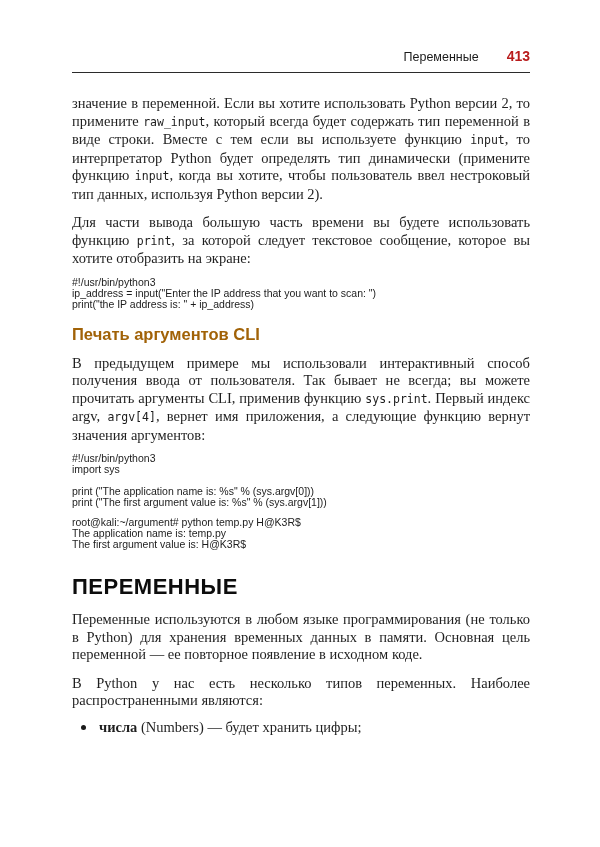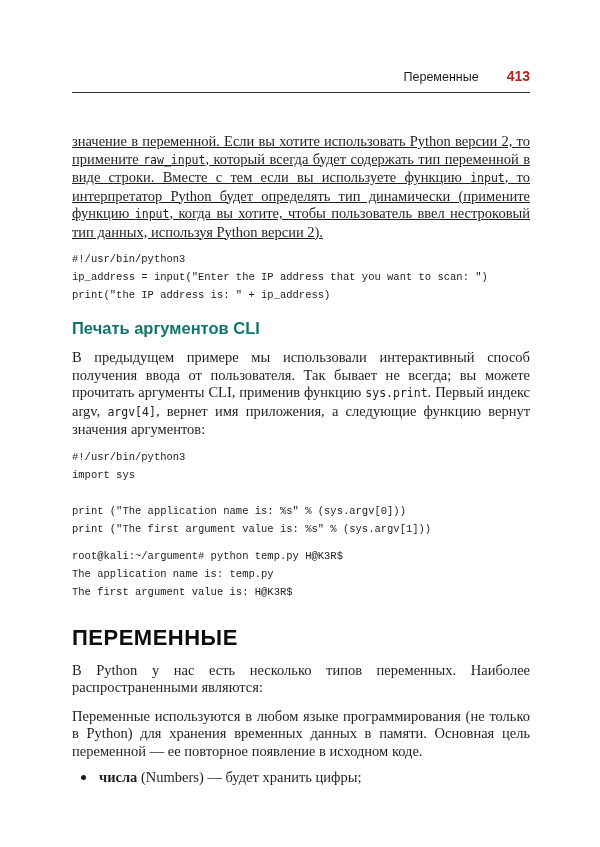--- a/index.html
+++ b/index.html
@@ -7,21 +7,21 @@
     padding: 0;
     background: #ffffff;
   }
   .page {
     position: relative;
     width: 600px;
     height: 847px;
     margin: 0 auto;
     background: #ffffff;
     box-sizing: border-box;
-    padding: 68px 70px 0 72px;
+    padding: 48px 70px 0 72px;
     overflow: hidden;
     color: #1f1f1f;
     font-family: "Liberation Serif", serif;
   }
   
   .running-header {
     display: flex;
     justify-content: flex-end;
     align-items: baseline;
     font-family: "Liberation Sans", sans-serif;
@@ -43,43 +43,42 @@
     margin: 7px 0 0 0;
   }
   
   p.body {
     font-size: 14.5px;
     line-height: 17.5px;
     text-align: justify;
     margin: 11px 0 0 0;
   }
   p.body.first {
-    margin-top: 40px;
-    text-decoration: underline;
+    margin-top: 22px;
   }
   code.inline {
     font-family: "DejaVu Sans Mono", monospace;
     font-size: 11.5px;
     color: #1c1c1c;
   }
   
   pre.codeblock {
-    font-family: Liberation Mono, monospace;
+    font-family: Liberation Sans, sans-serif;
     font-size: 10.5px;
-    line-height: 18px;
+    line-height: 11px;
     color: #1c1c1c;
     margin: 9px 0 0 0;
     white-space: pre;
   }
   
   h2.section {
     font-family: "Liberation Sans", sans-serif;
     font-size: 16.5px;
     font-weight: bold;
-    color: #0f766e;
+    color: #a16207;
     margin: 14px 0 0 0;
     line-height: 20px;
   }
   h1.chapter {
     font-family: "Liberation Sans", sans-serif;
     font-size: 22px;
     font-weight: bold;
     color: #0d0d0d;
     letter-spacing: 0.5px;
     margin: 23px 0 0 0;
@@ -116,20 +115,21 @@
 <div class="page">
 
   <div class="running-header">
     <span class="running-title">Переменные</span>
     <span class="page-number">413</span>
   </div>
   <hr class="header-rule">
 
   <p class="body first"><span>значение в переменной. Если вы хотите использовать Python версии 2, то примените </span><code class="inline">raw_input</code><span>, который всегда будет содержать тип переменной в виде строки. Вместе с тем если вы используете функцию </span><code class="inline">input</code><span>, то интерпретатор Python будет определять тип динамически (примените функцию </span><code class="inline">input</code><span>, когда вы хотите, чтобы пользователь ввел нестроковый тип данных, используя Python версии 2).</span></p>
 
+  <p class="body"><span>Для части вывода большую часть времени вы будете использовать функцию </span><code class="inline">print</code><span>, за которой следует текстовое сообщение, которое вы хотите отобразить на экране:</span></p>
 
   <pre class="codeblock">#!/usr/bin/python3
 ip_address = input("Enter the IP address that you want to scan: ")
 print("the IP address is: " + ip_address)</pre>
 
   <h2 class="section">Печать аргументов CLI</h2>
 
   <p class="body"><span>В предыдущем примере мы использовали интерактивный способ получения ввода от пользователя. Так бывает не всегда; вы можете прочитать аргументы CLI, применив функцию </span><code class="inline">sys.print</code><span>. Первый индекс argv, </span><code class="inline">argv[4]</code><span>, вернет имя приложения, а следующие функцию вернут значения аргументов:</span></p>
 
   <pre class="codeblock">#!/usr/bin/python3
@@ -138,23 +138,23 @@
 print ("The application name is: %s" % (sys.argv[0]))
 print ("The first argument value is: %s" % (sys.argv[1]))</pre>
 
 
   <pre class="codeblock">root@kali:~/argument# python temp.py H@K3R$
 The application name is: temp.py
 The first argument value is: H@K3R$</pre>
 
   <h1 class="chapter">ПЕРЕМЕННЫЕ</h1>
 
+  <p class="body">Переменные используются в любом языке программирования (не только в Python) для хранения временных данных в памяти. Основная цель переменной — ее повторное появление в исходном коде.</p>
+
   <p class="body">В Python у нас есть несколько типов переменных. Наиболее распространенными являются:</p>
-
-  <p class="body">Переменные используются в любом языке программирования (не только в Python) для хранения временных данных в памяти. Основная цель переменной — ее повторное появление в исходном коде.</p>
 
   <ul class="bullets">
     <li>
       <span class="bullet-dot"></span>
       <span><span class="bullet-term">числа</span><span> (Numbers) — будет хранить цифры;</span></span>
     </li>
 
   </ul>
 
 </div>

